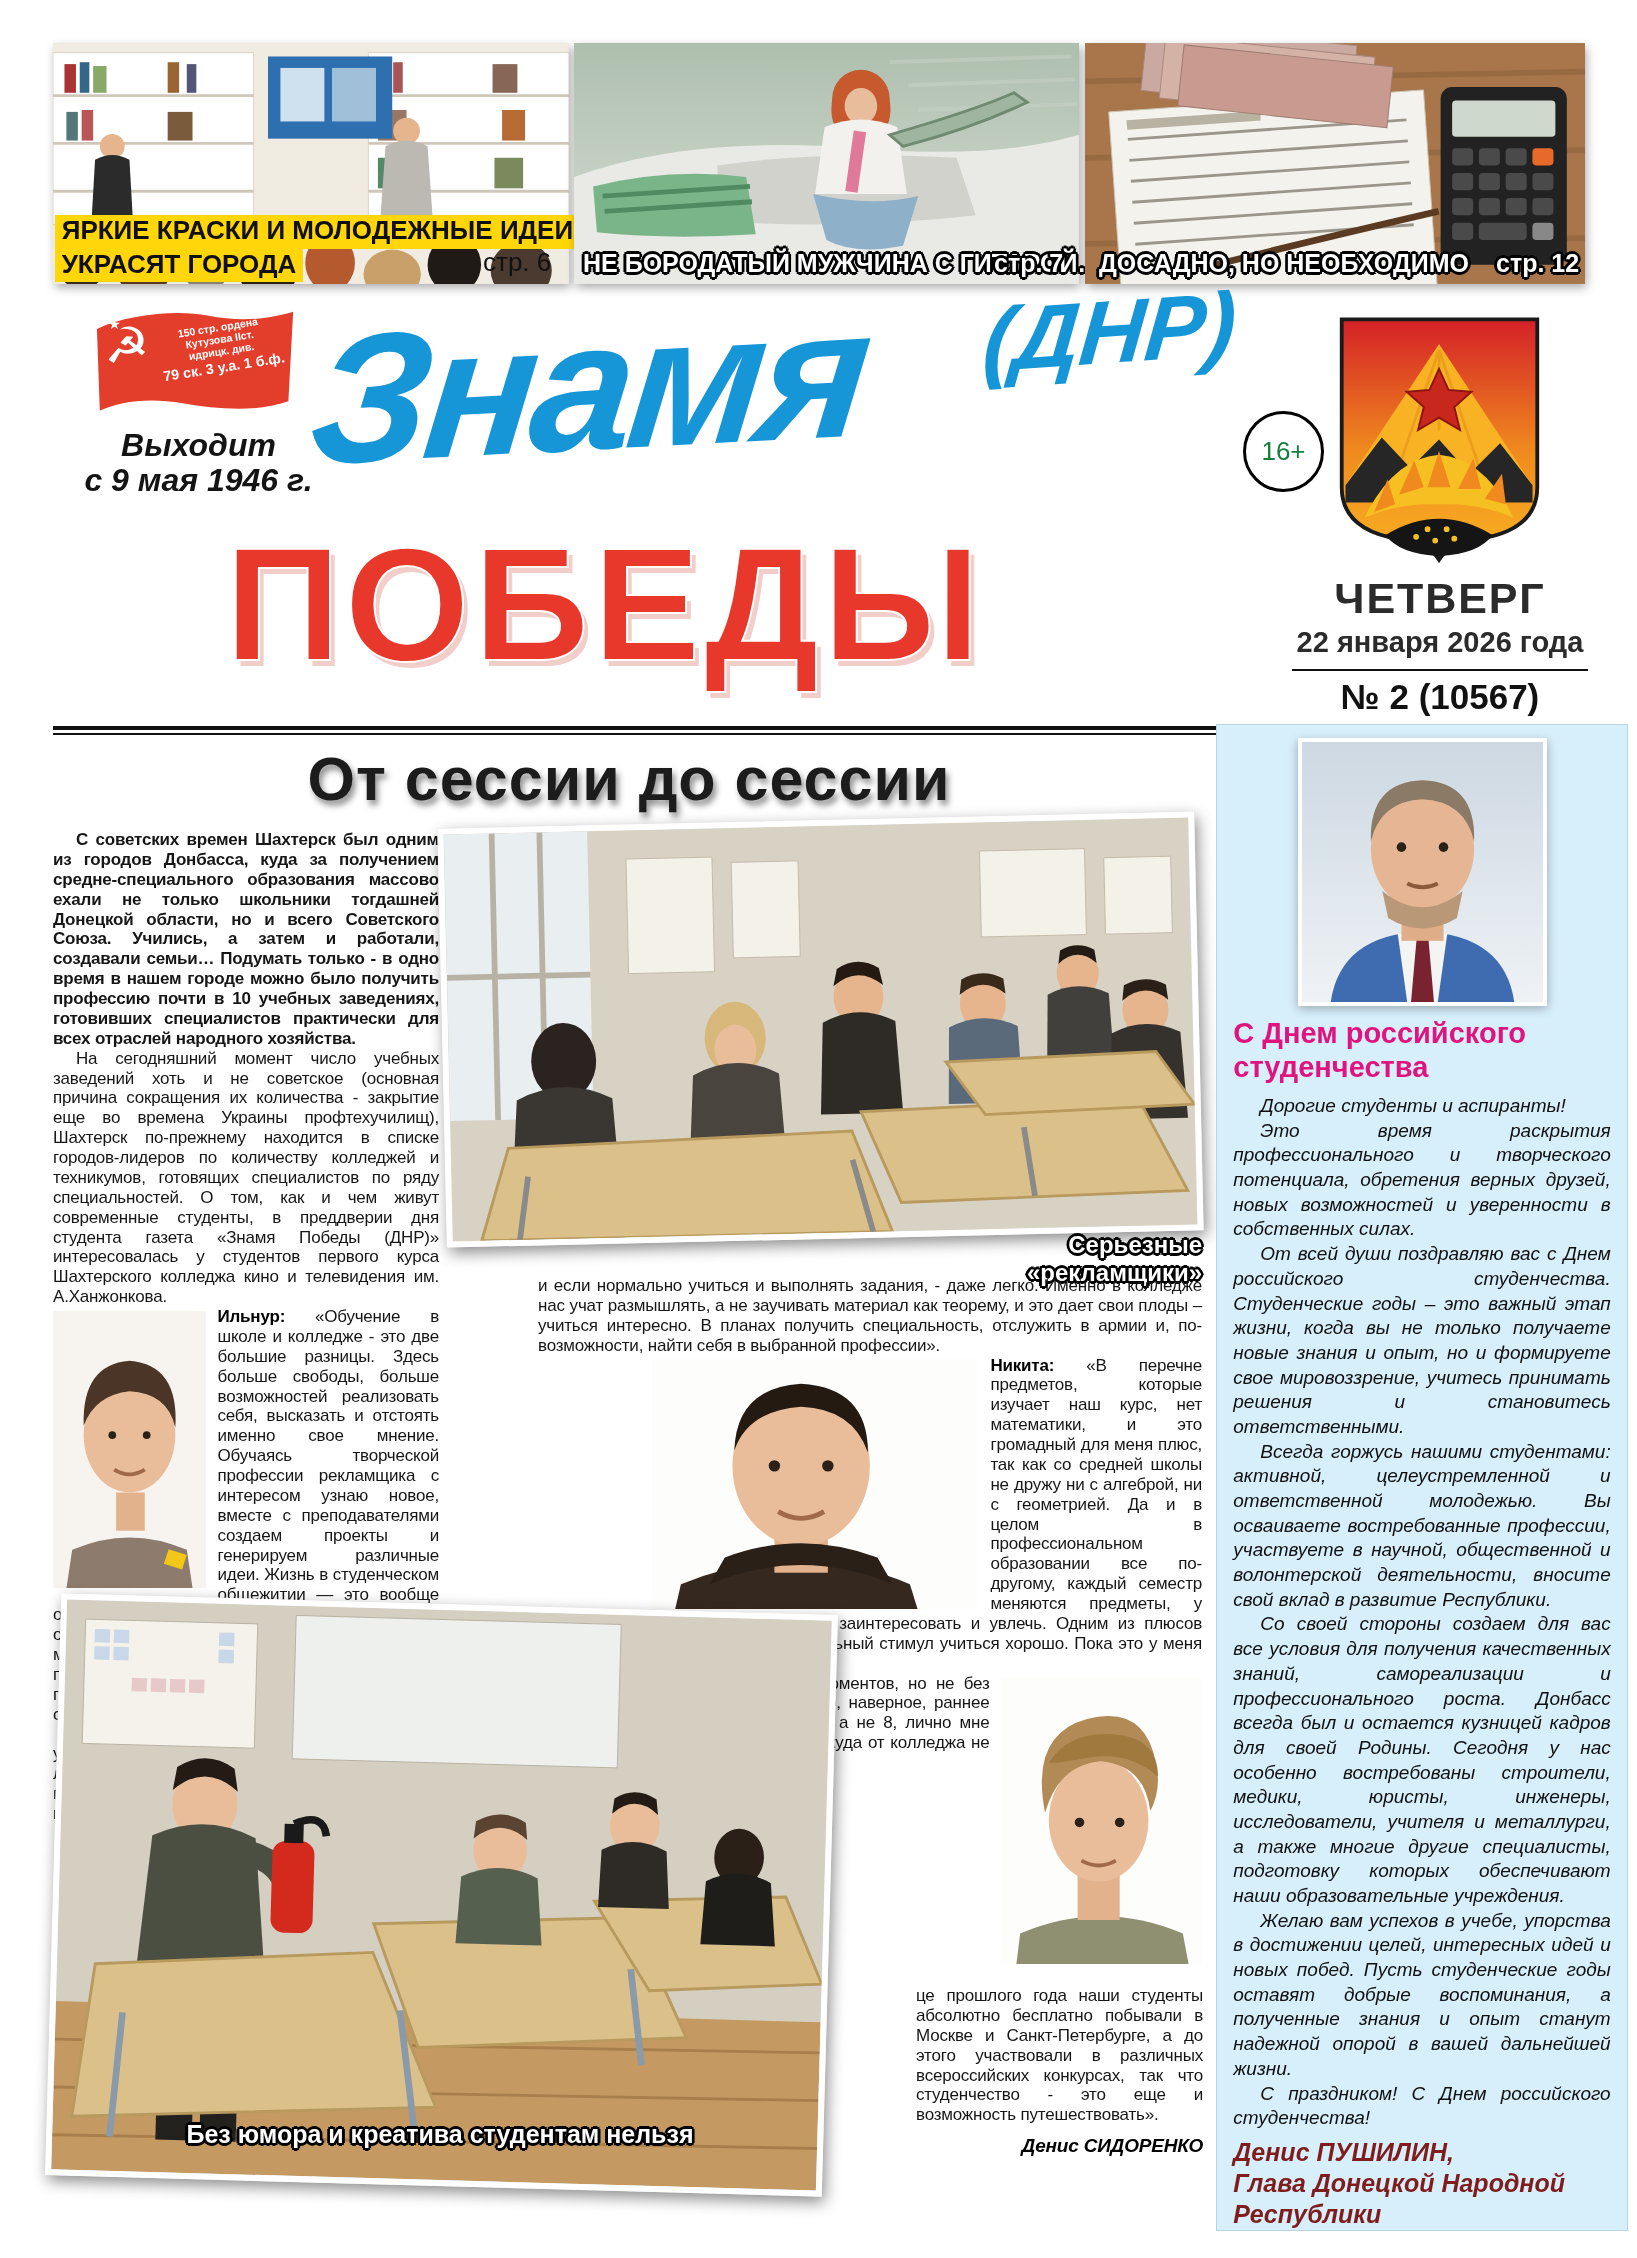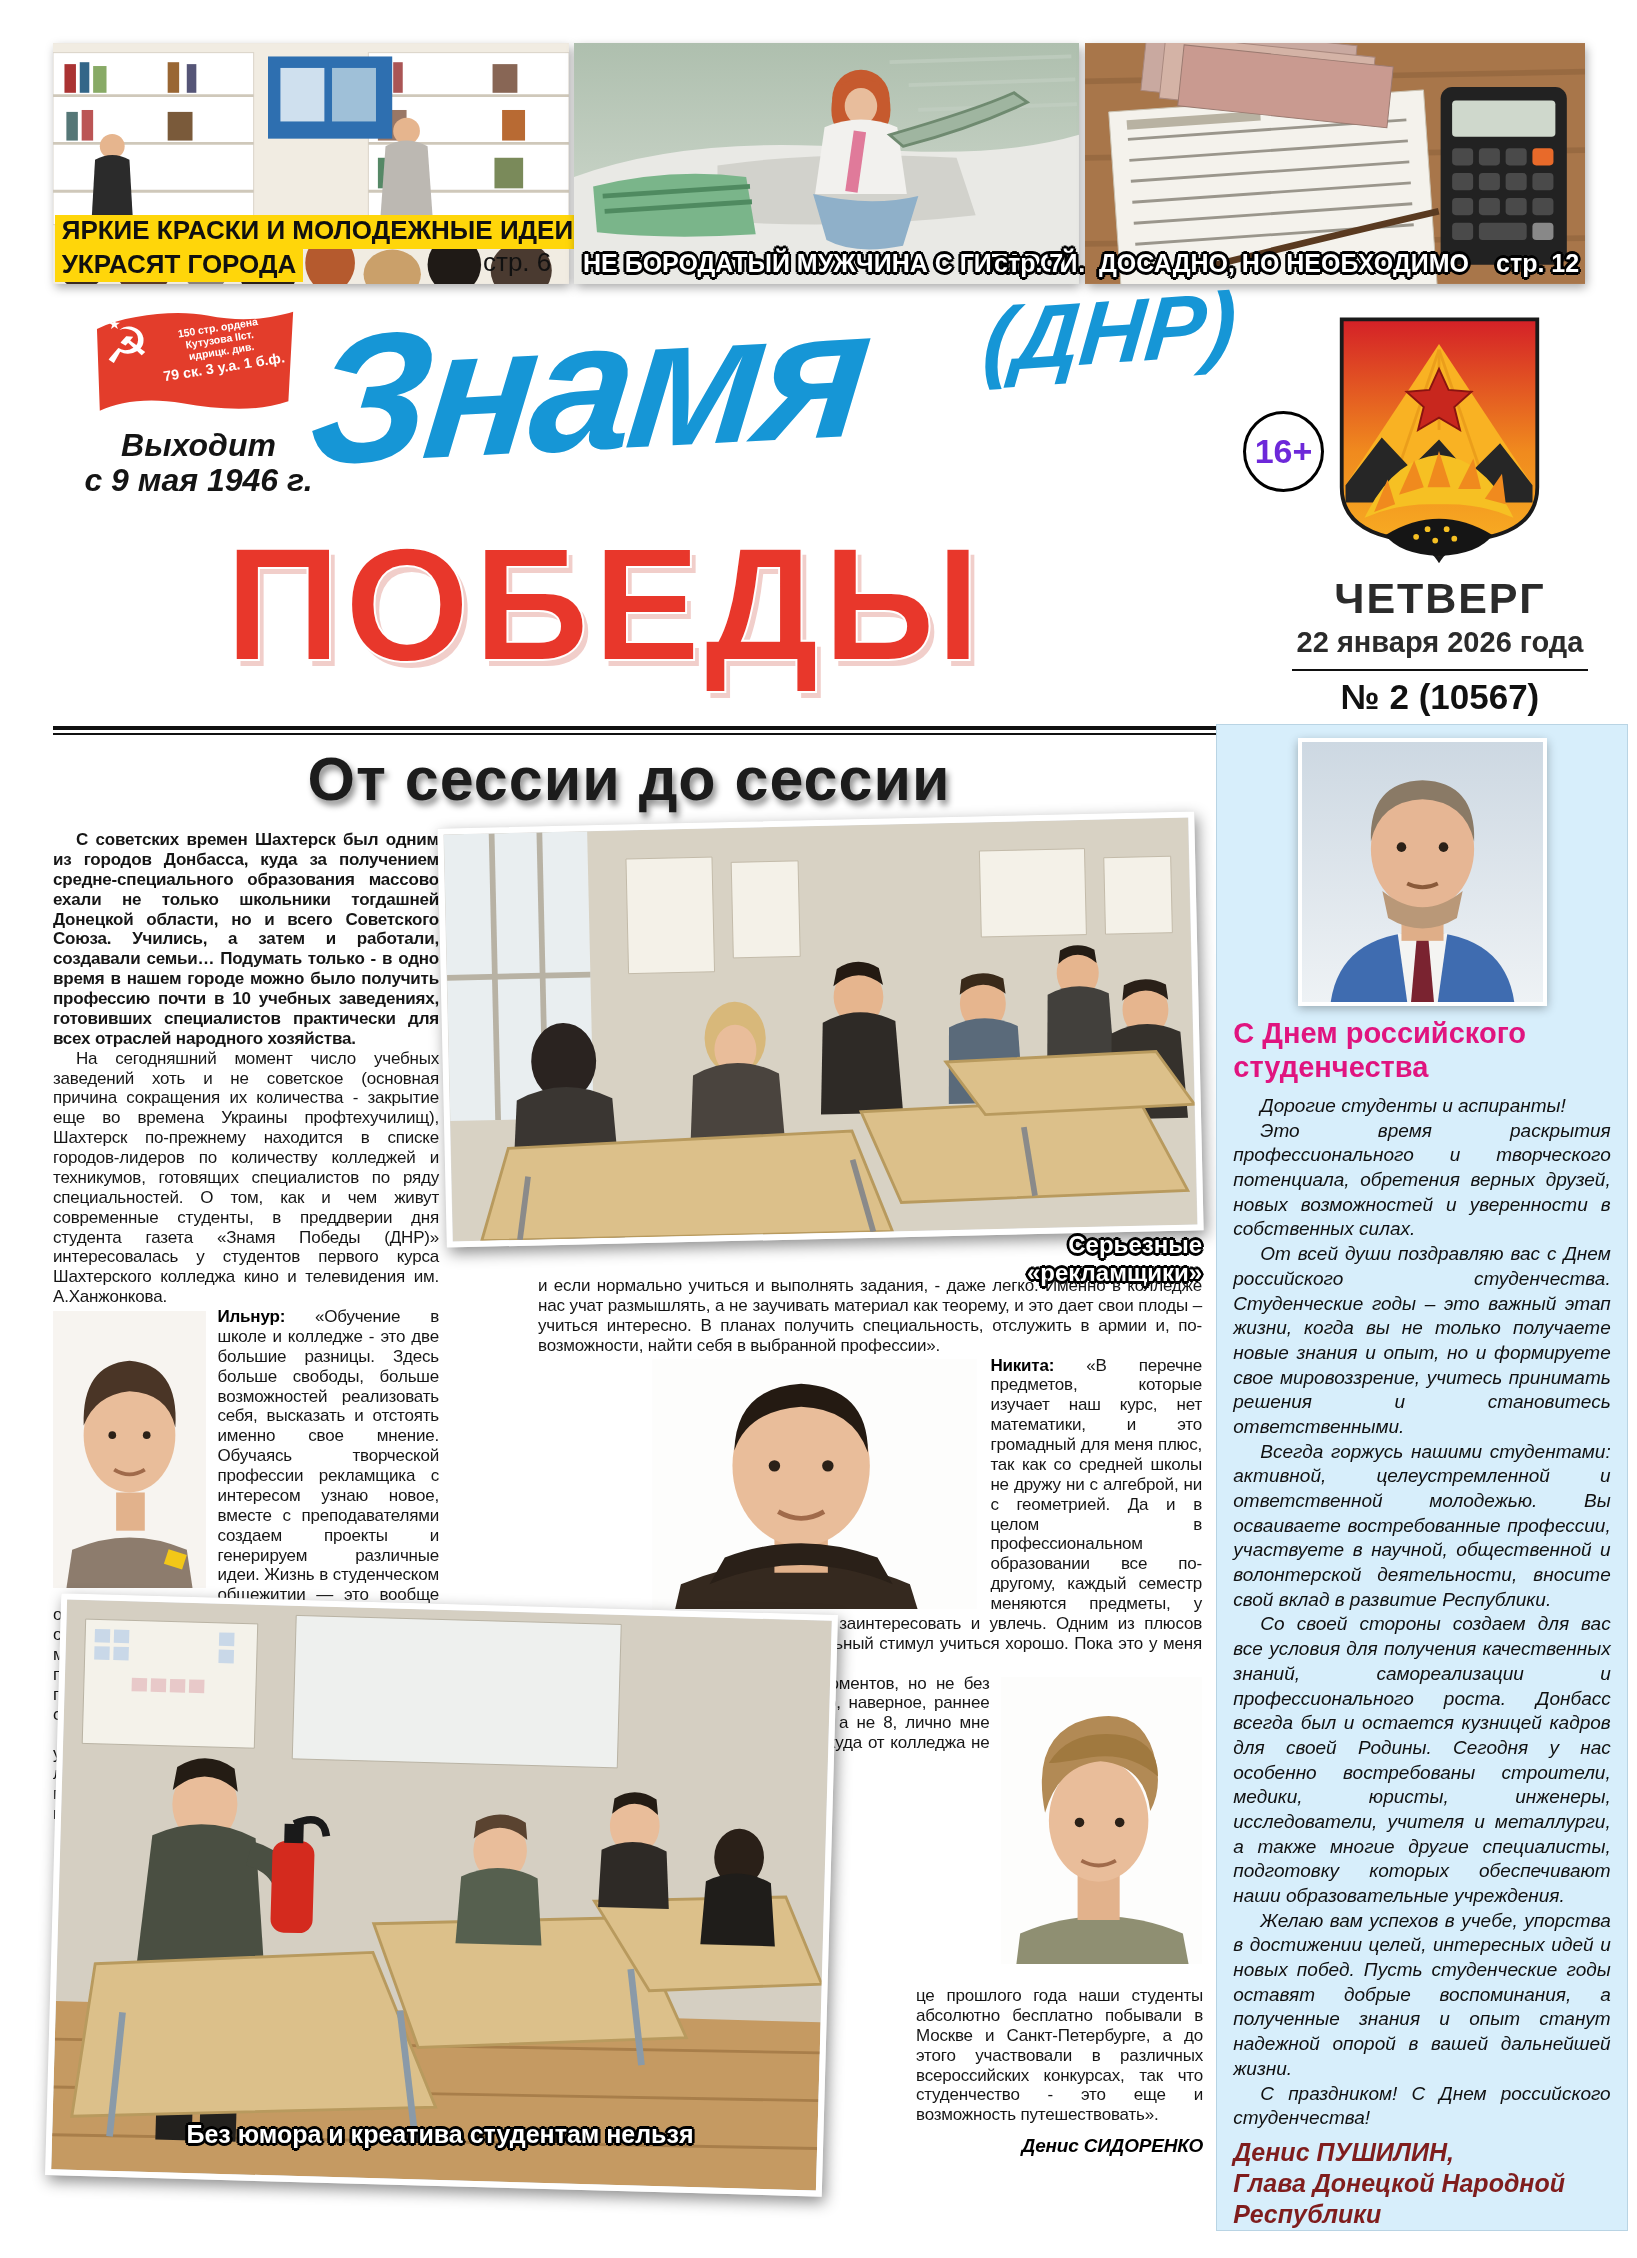--- a/index.html
+++ b/index.html
@@ -22,21 +22,21 @@
   .logo-znamya{font-size:184px;font-weight:bold;font-style:italic;color:#1696d6;
     transform:skewX(-9deg) rotate(-3deg);letter-spacing:-5.7px;line-height:1;white-space:nowrap;}
   .logo-region{font-size:90px;font-weight:bold;font-style:italic;color:#1696d6;
     transform:skewX(-9deg) rotate(-4deg);line-height:1;white-space:nowrap;}
   .logo-pobedy{width:1099px;text-align:center;font-size:161px;font-weight:bold;line-height:1;
     color:#e8372b;-webkit-text-stroke:1.9px #fff;letter-spacing:3.8px;white-space:nowrap;
     text-shadow:4.8px 5.7px 0 rgba(190,30,15,.22);}
   .since{width:287px;text-align:center;font-weight:bold;font-style:italic;font-size:32px;
     color:#141414;line-height:1.08;}
   .age-badge{width:75px;height:75px;border:3.8px solid #000;border-radius:50%;background:#fff;
-    font-size:34px;font-weight:bold;color:#6d28d9;display:flex;align-items:center;justify-content:center;}
+    font-size:26px;font-weight:normal;color:#15803d;display:flex;align-items:center;justify-content:center;}
   .weekday{width:306px;text-align:center;font-size:43px;font-weight:bold;color:#2b2b2b;letter-spacing:1.9px;}
   .date-line{width:306px;text-align:center;font-size:29px;font-weight:bold;color:#2b2b2b;white-space:nowrap;}
   .issue-sep{width:296px;border-top:2.9px solid #111;}
   .issue{width:306px;text-align:center;font-size:35px;font-weight:bold;color:#111;}
   .tagline-bar{width:1200px;height:40px;background:#2fb9e9;display:flex;align-items:center;justify-content:center;}
   .tagline-bar span{font-size:26px;font-weight:bold;color:#0c0c0c;letter-spacing:0.5px;
     text-shadow:0 0 2.9px #fff,0 0 2.9px #fff,0 0 3.8px #fff;white-space:nowrap;}
   .rule-thick{height:3.8px;background:#111;}
   .rule-thin{height:1.9px;background:#111;}
 

